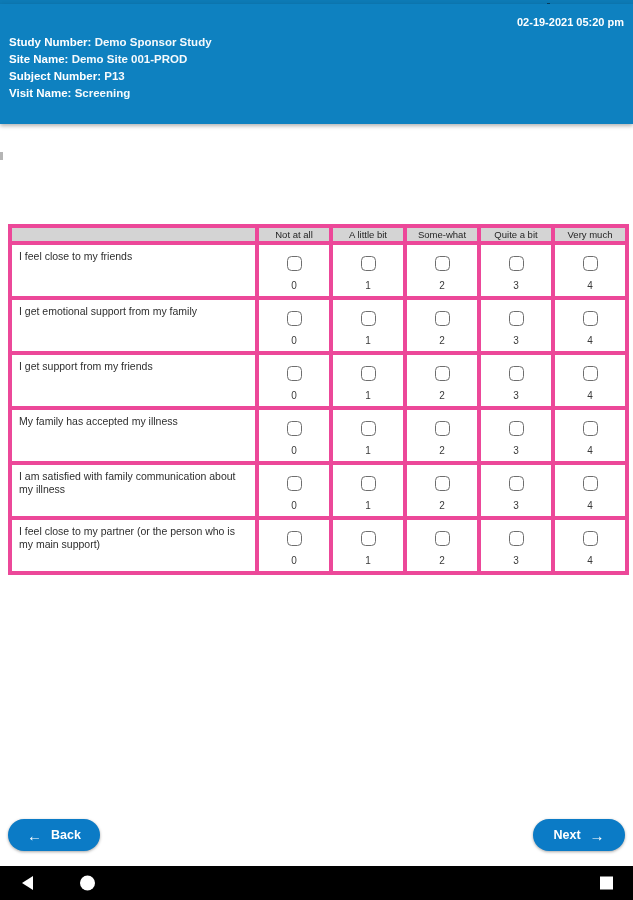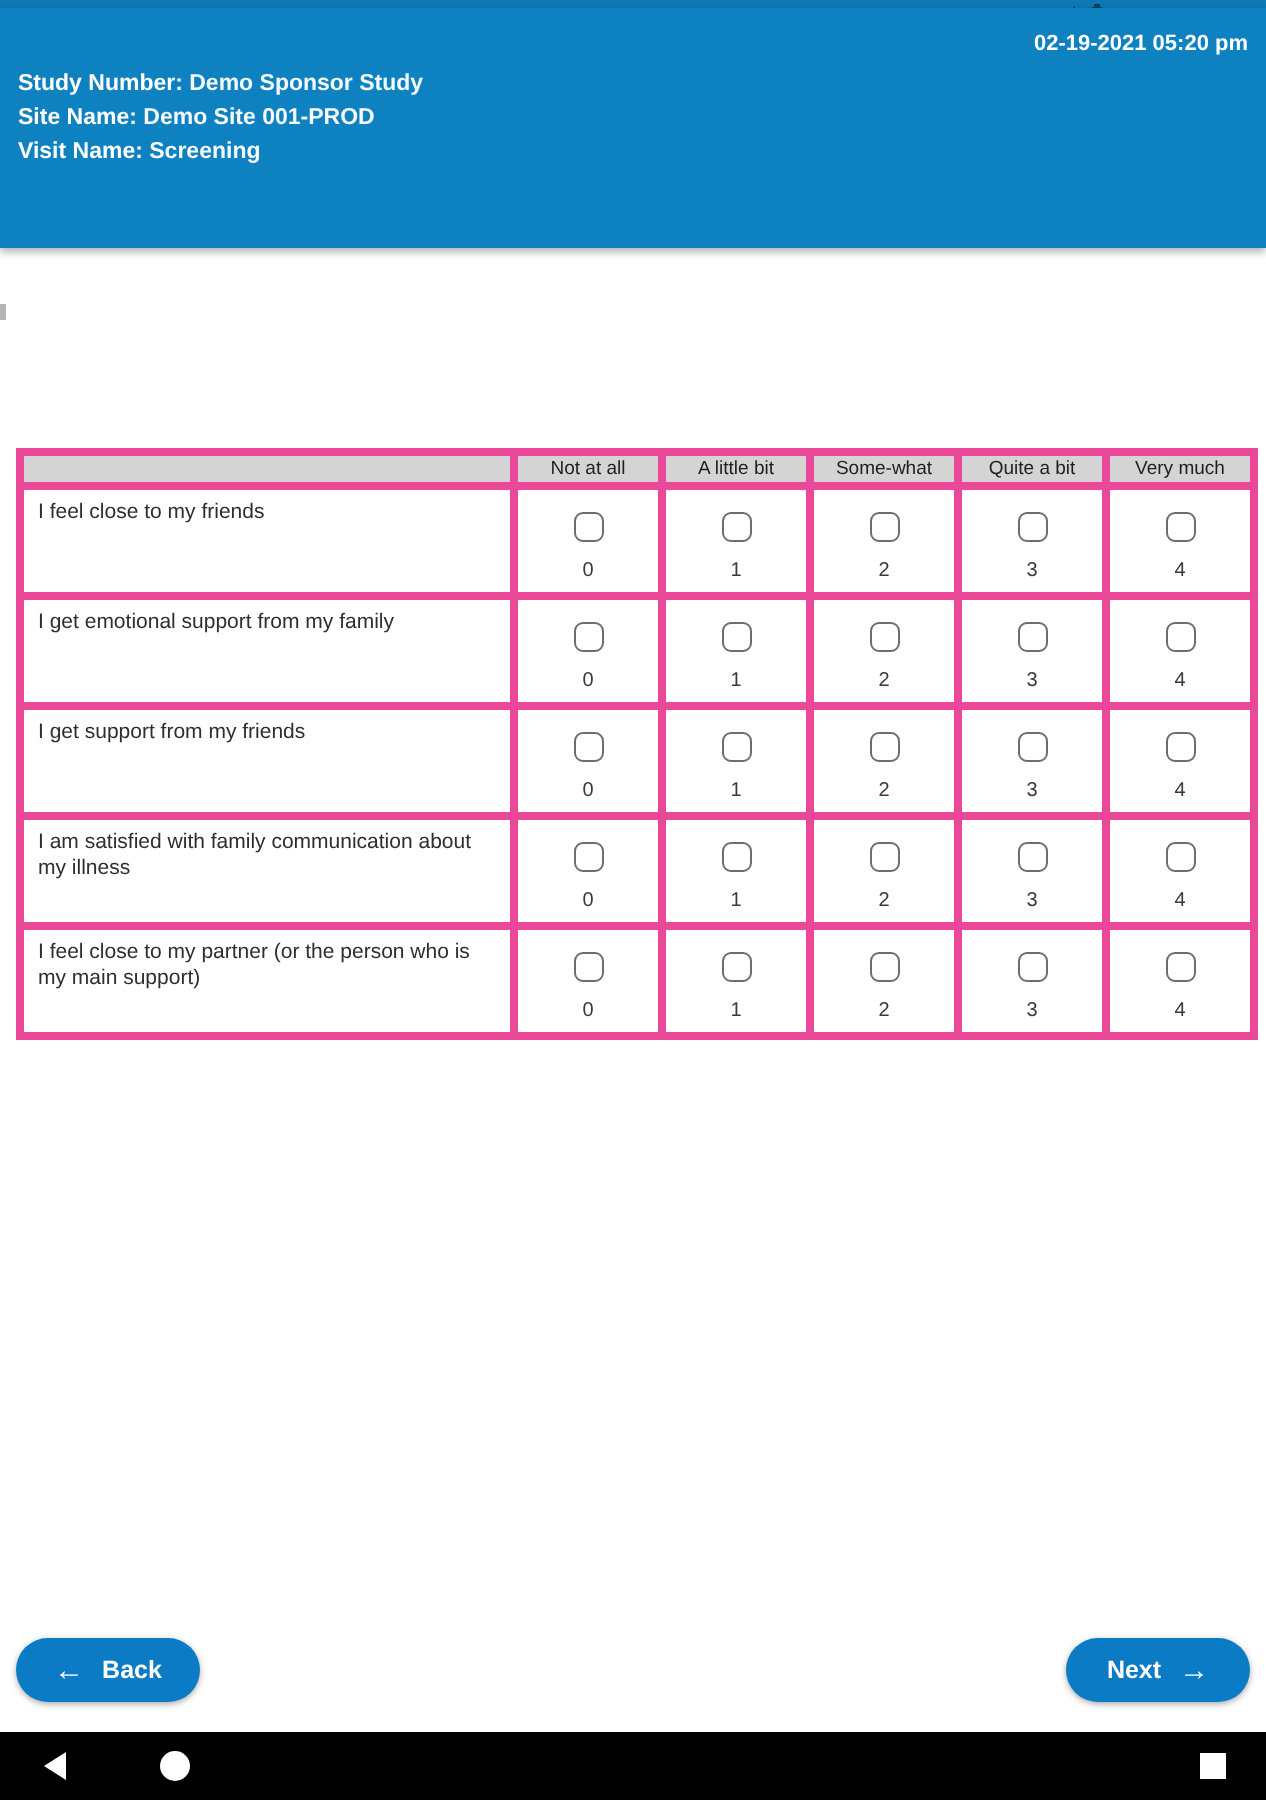--- a/index.html
+++ b/index.html
@@ -157,20 +157,24 @@
     <div class="hdr-fields">
       <div class="hdr-field">
         <span class="lbl">Study Number:</span>
         <span class="val">Demo Sponsor Study</span>
       </div>
       <div class="hdr-field">
         <span class="lbl">Site Name:</span>
         <span class="val">Demo Site 001-PROD</span>
       </div>
       <div class="hdr-field">
+        <span class="lbl">Subject Number:</span>
+        <span class="val">P13</span>
+      </div>
+      <div class="hdr-field">
         <span class="lbl">Visit Name:</span>
         <span class="val">Screening</span>
       </div>
     </div>
   </div>
 
   <div class="scroll-artifact"></div>
 
 
   <table class="q-table">
@@ -256,20 +260,43 @@
           <td class="opt-cell">
             <div class="radio-box"></div>
             <div class="opt-num">3</div>
           </td>
           <td class="opt-cell">
             <div class="radio-box"></div>
             <div class="opt-num">4</div>
           </td>
         </tr>
         <tr>
+          <td class="q-cell">My family has accepted my illness</td>
+          <td class="opt-cell">
+            <div class="radio-box"></div>
+            <div class="opt-num">0</div>
+          </td>
+          <td class="opt-cell">
+            <div class="radio-box"></div>
+            <div class="opt-num">1</div>
+          </td>
+          <td class="opt-cell">
+            <div class="radio-box"></div>
+            <div class="opt-num">2</div>
+          </td>
+          <td class="opt-cell">
+            <div class="radio-box"></div>
+            <div class="opt-num">3</div>
+          </td>
+          <td class="opt-cell">
+            <div class="radio-box"></div>
+            <div class="opt-num">4</div>
+          </td>
+        </tr>
+        <tr>
           <td class="q-cell">I am satisfied with family communication about my illness</td>
           <td class="opt-cell">
             <div class="radio-box"></div>
             <div class="opt-num">0</div>
           </td>
           <td class="opt-cell">
             <div class="radio-box"></div>
             <div class="opt-num">1</div>
           </td>
           <td class="opt-cell">

